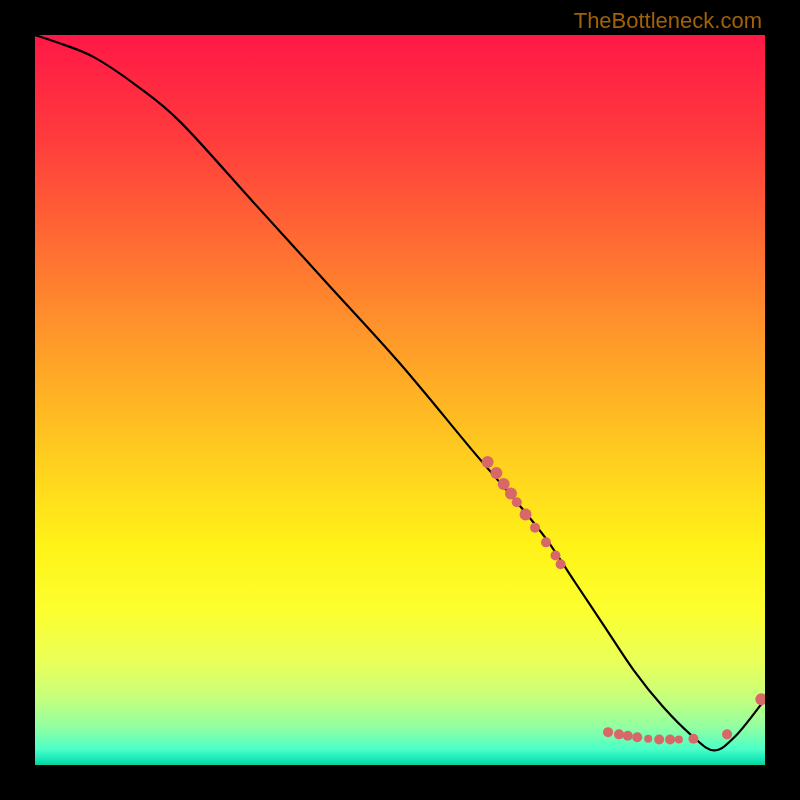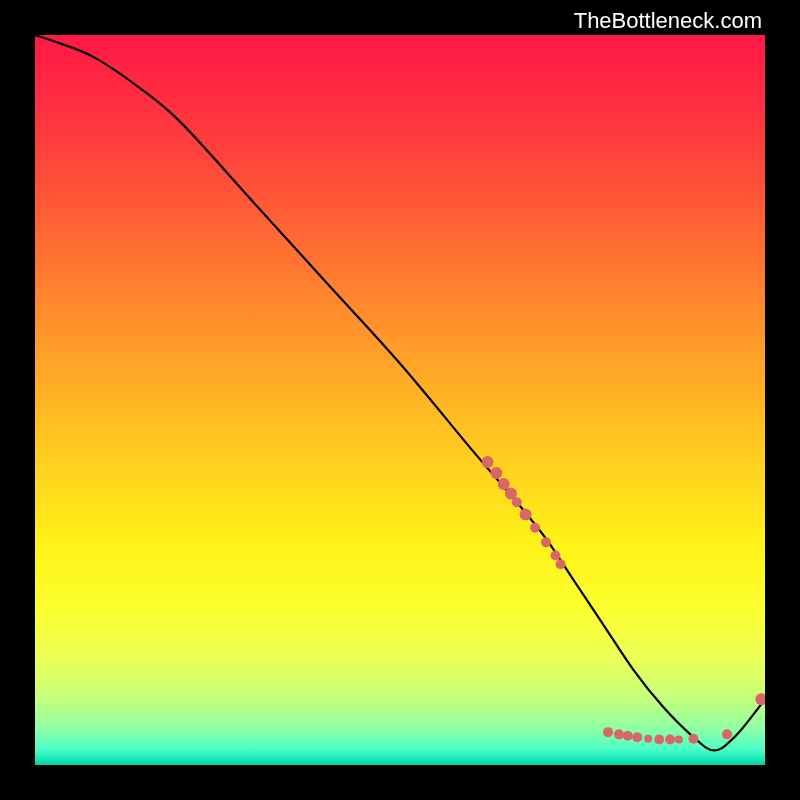--- a/index.html
+++ b/index.html
@@ -15,21 +15,21 @@
     position: absolute;
     left: 35px;
     top: 35px;
     width: 730px;
     height: 730px;
   }
   .attribution {
     position: absolute;
     right: 38px;
     top: 8px;
-    color: #ffffff;
+    color: #a16207;
     font-size: 22px;
     font-weight: 500;
     font-family: Arial, sans-serif;
   }
   svg { display: block; }
 </style>
 </head>
 <body>
 
 <div class="attribution">TheBottleneck.com</div>

